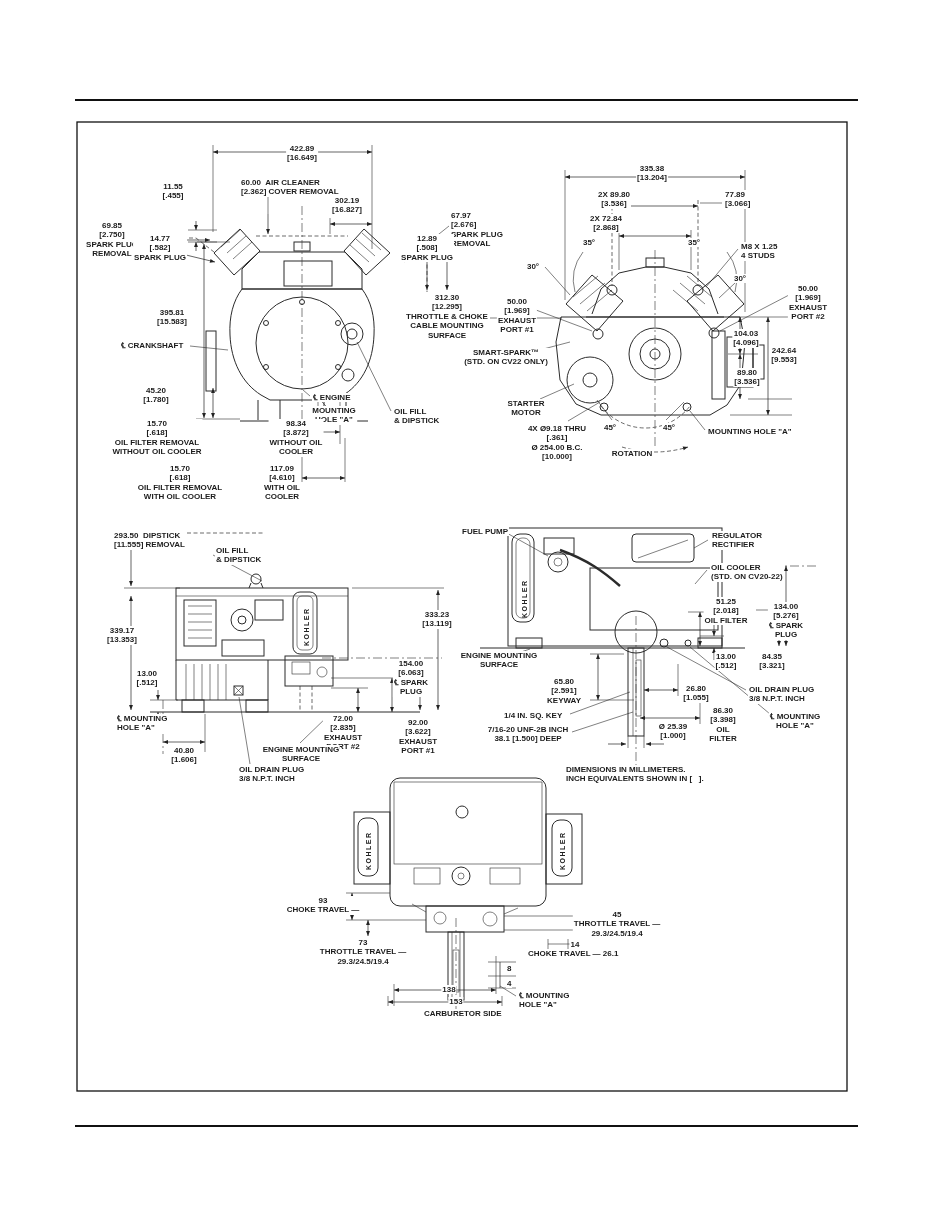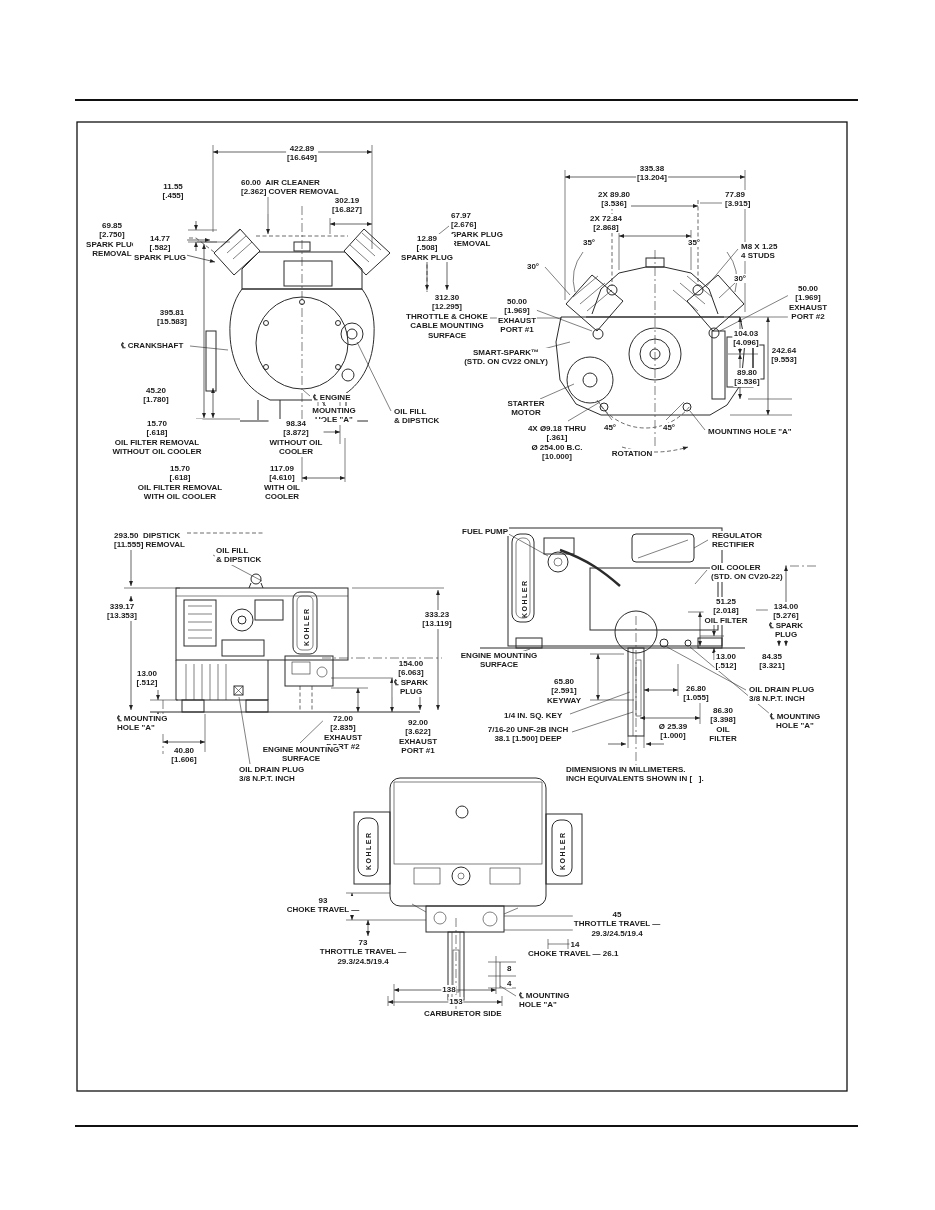--- a/index.html
+++ b/index.html
@@ -362,21 +362,21 @@
 <div class="ann c" style="left:282px;top:464px">117.09
 [4.610]
 WITH OIL
 COOLER</div>
 
 <div class="ann c" style="left:652px;top:164px">335.38
 [13.204]</div>
 <div class="ann c" style="left:614px;top:190px">2X 89.80
 [3.536]</div>
 <div class="ann" style="left:724px;top:190px">77.89
-[3.915]</div>
+[3.066]</div>
 <div class="ann c" style="left:606px;top:214px">2X 72.84
 [2.868]</div>
 <div class="ann c" style="left:589px;top:238px">35°</div>
 <div class="ann c" style="left:694px;top:238px">35°</div>
 <div class="ann" style="left:740px;top:242px">M8 X 1.25
 4 STUDS</div>
 <div class="ann c" style="left:533px;top:262px">30°</div>
 <div class="ann c" style="left:740px;top:274px">30°</div>
 <div class="ann c" style="left:447px;top:293px">312.30
 [12.295]
@@ -407,21 +407,21 @@
 [10.000]</div>
 <div class="ann c" style="left:610px;top:423px">45°</div>
 <div class="ann c" style="left:669px;top:423px">45°</div>
 <div class="ann c" style="left:632px;top:449px">ROTATION</div>
 <div class="ann" style="left:707px;top:427px">MOUNTING HOLE "A"</div>
 
 <div class="ann" style="left:113px;top:531px">293.50  DIPSTICK
 [11.555] REMOVAL</div>
 <div class="ann" style="left:215px;top:546px">OIL FILL
 &amp; DIPSTICK</div>
-<div class="ann c" style="left:122px;top:602px">339.17
+<div class="ann c" style="left:122px;top:626px">339.17
 [13.353]</div>
 <div class="ann c" style="left:437px;top:610px">333.23
 [13.119]</div>
 <div class="ann c" style="left:411px;top:659px">154.00
 [6.063]
 ℄ SPARK
 PLUG</div>
 <div class="ann c" style="left:147px;top:669px">13.00
 [.512]</div>
 <div class="ann" style="left:116px;top:714px">℄ MOUNTING

